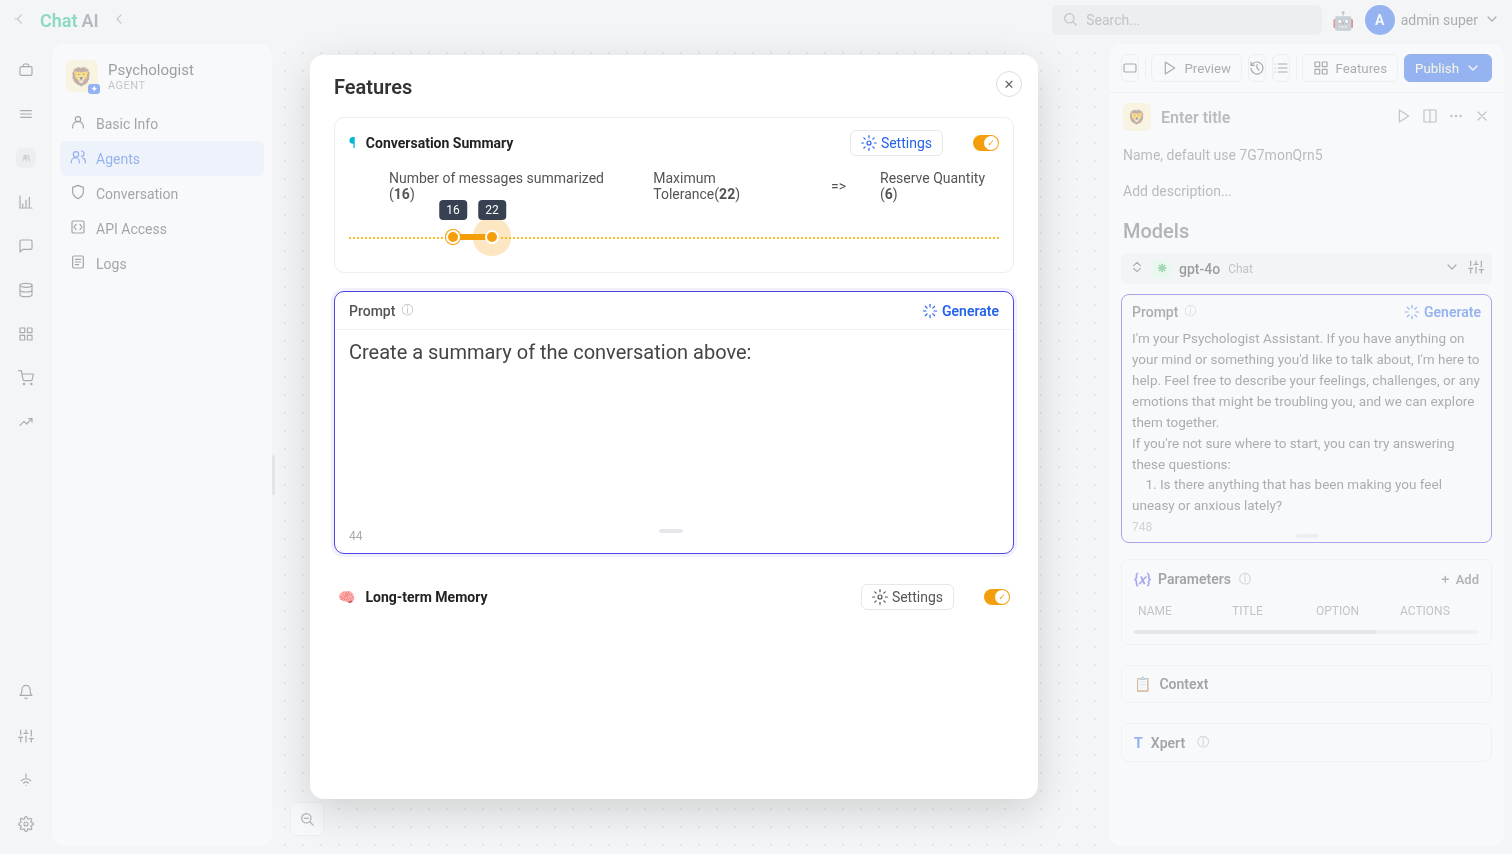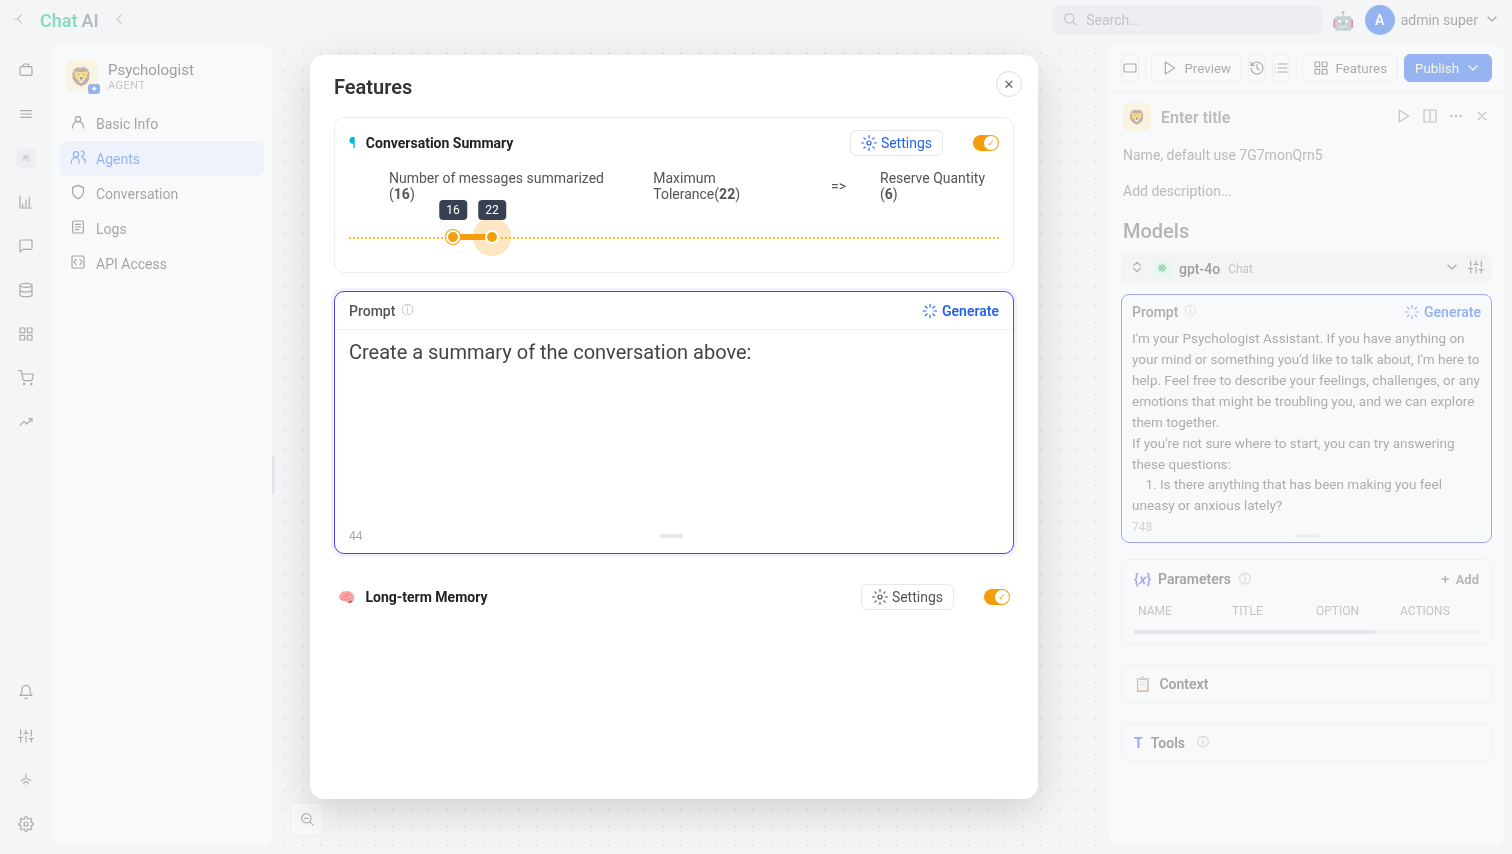--- a/index.html
+++ b/index.html
@@ -74,21 +74,21 @@
 .bar{position:absolute;top:8px;height:6px;background:#f59e0b;border-radius:3px}
 .thumb{position:absolute;top:4px;width:14px;height:14px;background:#f59e0b;border:2px solid #fff;border-radius:50%;box-shadow:0 0 0 1px #f59e0b}
 .thumb.glow{box-shadow:0 0 0 12px rgba(245,158,11,.25)}
 .tip{position:absolute;top:-26px;transform:translateX(-50%);background:#374151;color:#fff;font-size:12px;padding:3px 7px;border-radius:4px}
 .tip::after{content:"";position:absolute;left:50%;bottom:-4px;transform:translateX(-50%);border:4px solid transparent;border-top-color:#374151}
 .mprompt{margin-top:18px;border:1.5px solid #4f46e5;border-radius:10px;background:#fff;display:flex;flex-direction:column;box-shadow:0 0 0 3px rgba(79,70,229,.08)}
 .mp-top{padding:10px 14px;display:flex;align-items:center;gap:6px;color:#555;font-weight:500;border-bottom:1px solid #f1f1f1}
 .mp-top .gen{margin-left:auto;color:#2563eb;font-weight:600;display:flex;align-items:center;gap:4px;cursor:pointer}
 .mp-body{padding:10px 14px;min-height:180px}
 .mp-body textarea{width:100%;height:170px;border:none;outline:none;resize:none;font-size:20px;color:#444;font-family:inherit}
-.mp-foot{padding:6px 14px 10px;font-size:12px;color:#aaa;display:flex;align-items:center}
+.mp-foot{padding:6px 14px 10px;font-size:12px;color:#aaa;display:flex;align-items:flex-start}
 .mp-grip{margin:0 auto;width:24px;height:4px;background:#e5e7eb;border-radius:2px}
 svg{width:16px;height:16px;stroke:currentColor;fill:none;stroke-width:1.8;stroke-linecap:round;stroke-linejoin:round}
 .mod-chip{font-size:12px;color:#888}
 .drag-handle{width:5px;background:transparent;cursor:col-resize;position:absolute;top:50%;right:-4px;height:60px}
 .drag-handle::after{content:"";display:block;width:3px;height:40px;background:#d1d5db;border-radius:2px;margin:10px auto}
 </style>
 </head>
 <body>
 
 <div class="topbar">
@@ -229,31 +229,31 @@
           <span>Agents</span>
         </li>
         <li>
           <span><svg viewBox="0 0 24 24">
               <path d="M12 22s8-4 8-10V5l-8-3-8 3v7c0 6 8 10 8 10z"></path>
             </svg></span>
           <span>Conversation</span>
         </li>
         <li>
           <span><svg viewBox="0 0 24 24">
+              <rect x="3" y="3" width="18" height="18" rx="2"></rect>
+              <path d="m9 8-3 4 3 4M15 8l3 4-3 4"></path>
+            </svg></span>
+          <span>API Access</span>
+        </li>
+        <li>
+          <span><svg viewBox="0 0 24 24">
               <rect x="4" y="3" width="16" height="18" rx="2"></rect>
               <path d="M8 8h8M8 12h8M8 16h5"></path>
             </svg></span>
           <span>Logs</span>
-        </li>
-        <li>
-          <span><svg viewBox="0 0 24 24">
-              <rect x="3" y="3" width="18" height="18" rx="2"></rect>
-              <path d="m9 8-3 4 3 4M15 8l3 4-3 4"></path>
-            </svg></span>
-          <span>API Access</span>
         </li>
       </ul>
     <div class="drag-handle"></div>
   </div>
 
   <div class="canvas">
     <div class="canvas-tools">
       <div class="ctool">
           <svg viewBox="0 0 24 24">
             <circle cx="11" cy="11" r="7"></circle>
@@ -378,21 +378,21 @@
     </div>
     <div class="section">
       <div class="sec-h">
           <span style="color:#7c3aed">📋</span>
           <span>Context</span>
         </div>
     </div>
     <div class="section">
       <div class="sec-h">
           <span style="color:#2563eb;font-weight:800">T</span>
-          <span>Tools</span>
+          <span>Xpert</span>
           <span class="help" style="color:#bbb;font-size:12px;margin-left:4px">ⓘ</span>
         </div>
     </div>
   </div>
 </div>
 
 <div class="scrim"></div>
 <div class="modal">
   <span class="close">✕</span>
   <h2>Features</h2>

